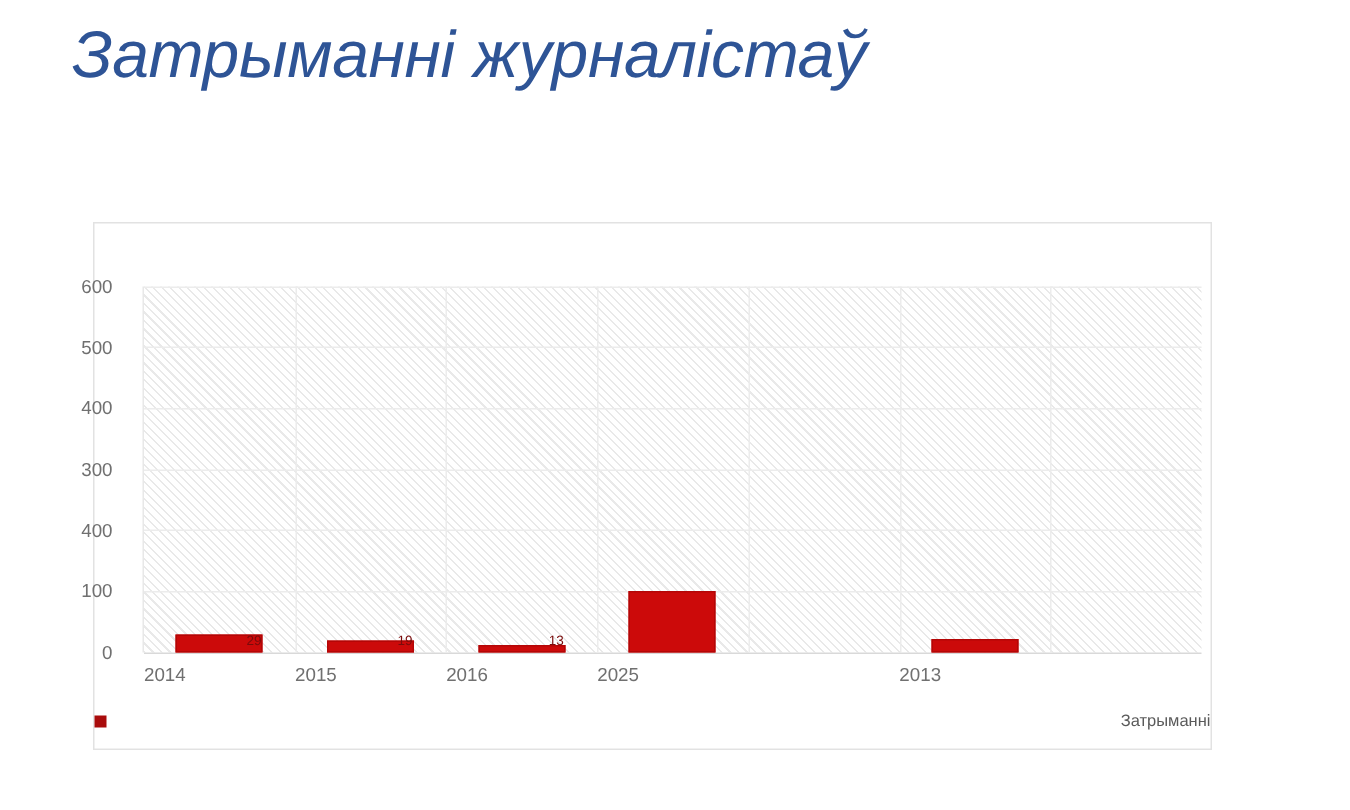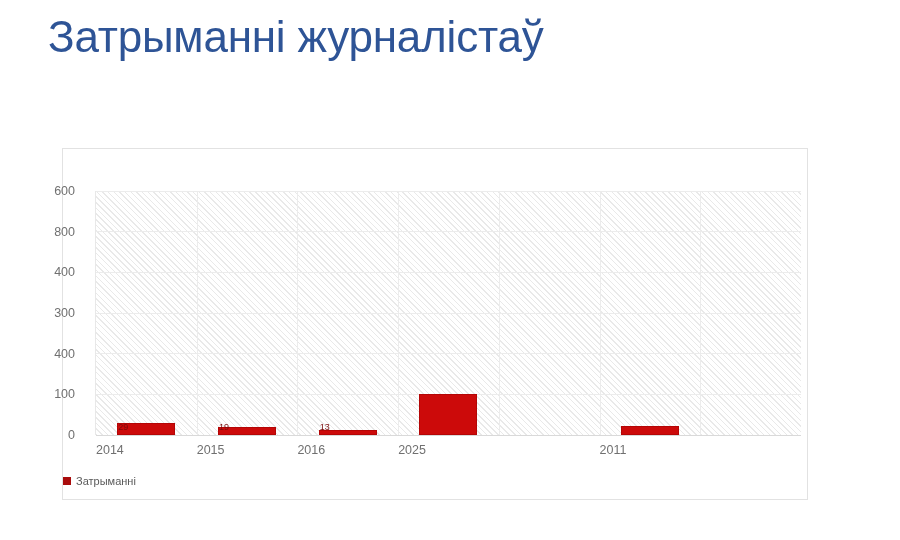--- a/index.html
+++ b/index.html
@@ -20,20 +20,21 @@
   #slide-title {
     position: absolute;
     left: 48px;
     top: 12px;
     font-size: 44px;
     line-height: 1.15;
     font-weight: 400;
     color: #2E5496;
     letter-spacing: -0.2px;
     white-space: nowrap;
+    font-style: italic;
   }
 
   
   #chart-frame {
     position: absolute;
     left: 62px;
     top: 148px;
     width: 746px;
     height: 352px;
     background: #ffffff;
@@ -105,25 +106,26 @@
     transform: translateX(-50%);
     width: 58px;
     background: #CC0A0A;
     border: 1px solid #b40606;
     box-sizing: border-box;
   }
   .bar-label {
     position: absolute;
     left: 0; right: 0;
     bottom: 1px;
-    text-align: left;
+    text-align: right;
     font-size: 9px;
     color: #7a0b0b;
     line-height: 11px;
     pointer-events: none;
+    padding-left: 44px;
   }
 
   
   .xtick {
     position: absolute;
     top: 100%;
     margin-top: 8px;
     text-align: left;
     font-size: 12.5px;
     color: #707070;
@@ -131,21 +133,21 @@
     left: 0; right: 0;
   }
 
   
   #legend {
     position: absolute;
     left: 0;
     right: 0;
     bottom: 12px;
     display: flex;
-    justify-content: flex-start;
+    justify-content: space-between;
     align-items: center;
     gap: 5px;
   }
   #legend .swatch {
     width: 8px;
     height: 8px;
     background: #A90C0C;
     display: inline-block;
   }
   #legend .legend-text {
@@ -167,21 +169,21 @@
         <div class="ytick" style="top: 244px;">0</div>
         <div class="gridline" style="top: 202.833px;"></div>
         <div class="ytick" style="top: 203.333px;">100</div>
         <div class="gridline" style="top: 162.167px;"></div>
         <div class="ytick" style="top: 162.667px;">400</div>
         <div class="gridline" style="top: 121.5px;"></div>
         <div class="ytick" style="top: 122px;">300</div>
         <div class="gridline" style="top: 80.8333px;"></div>
         <div class="ytick" style="top: 81.3333px;">400</div>
         <div class="gridline" style="top: 40.1667px;"></div>
-        <div class="ytick" style="top: 40.6667px;">800</div>
+        <div class="ytick" style="top: 40.6667px;">500</div>
         <div class="gridline" style="top: -0.5px;"></div>
         <div class="ytick" style="top: 0px;">600</div>
       </div>
 
     <div class="vline-layer">
         <div class="vline" style="left: 100.714px;"></div>
         <div class="vline" style="left: 201.429px;"></div>
         <div class="vline" style="left: 302.143px;"></div>
         <div class="vline" style="left: 402.857px;"></div>
         <div class="vline" style="left: 503.571px;"></div>
@@ -206,21 +208,21 @@
             <div class="bar-label">13</div>
           </div>
           <div class="xtick">2016</div>
         </div>
         <div class="bar-slot" style="left: 302.143px; width: 100.714px;">
           <div class="bar" title="2017: 102" style="height: 41.48px; background: rgb(204, 10, 10);"></div>
           <div class="xtick">2025</div>
         </div>
         <div class="bar-slot" style="left: 503.571px; width: 100.714px;">
           <div class="bar" title="2019: 22" style="height: 8.94667px; background: rgb(204, 10, 10);"></div>
-          <div class="xtick">2011</div>
+          <div class="xtick">2013</div>
         </div>
       </div>
 
   </div>
 
   <div id="legend">
     <span class="swatch" style="background: rgb(169, 12, 12);"></span>
     <span class="legend-text">Затрыманні</span>
   </div>
 

